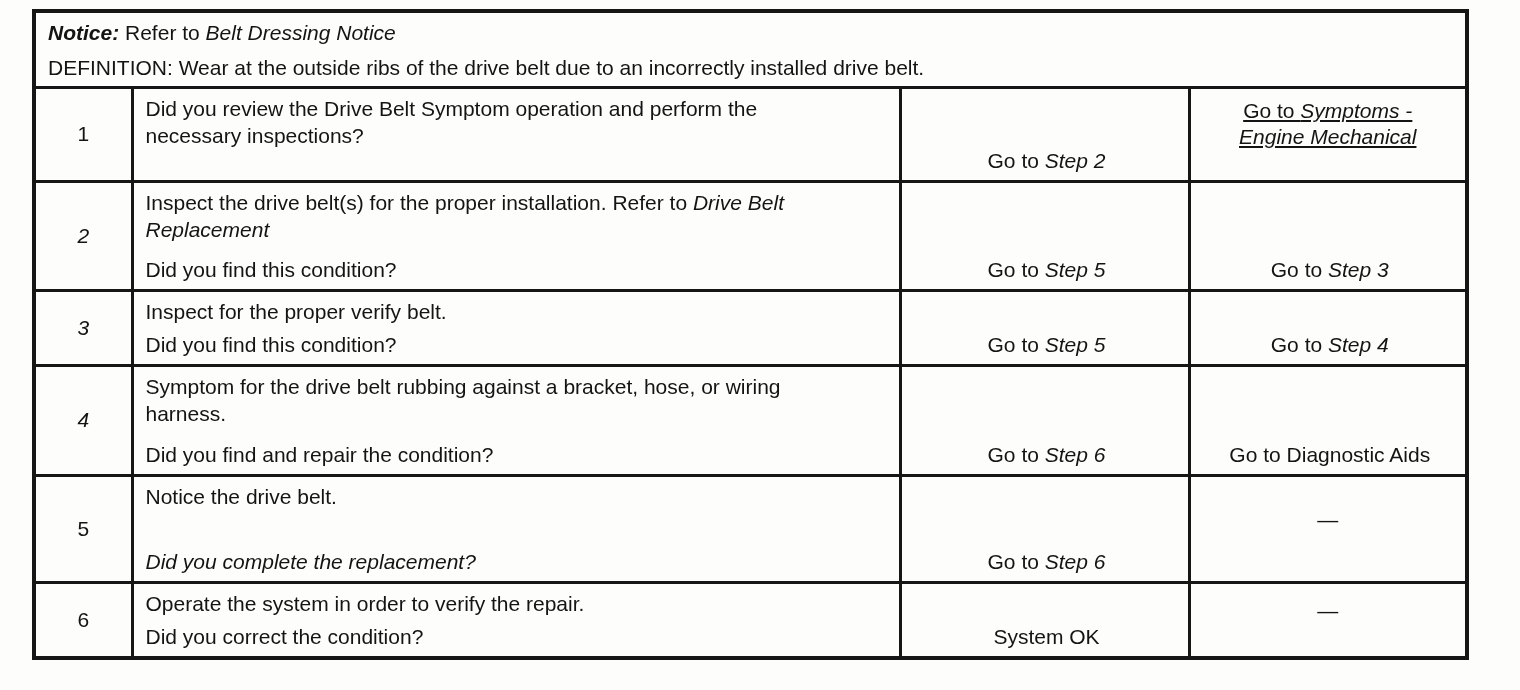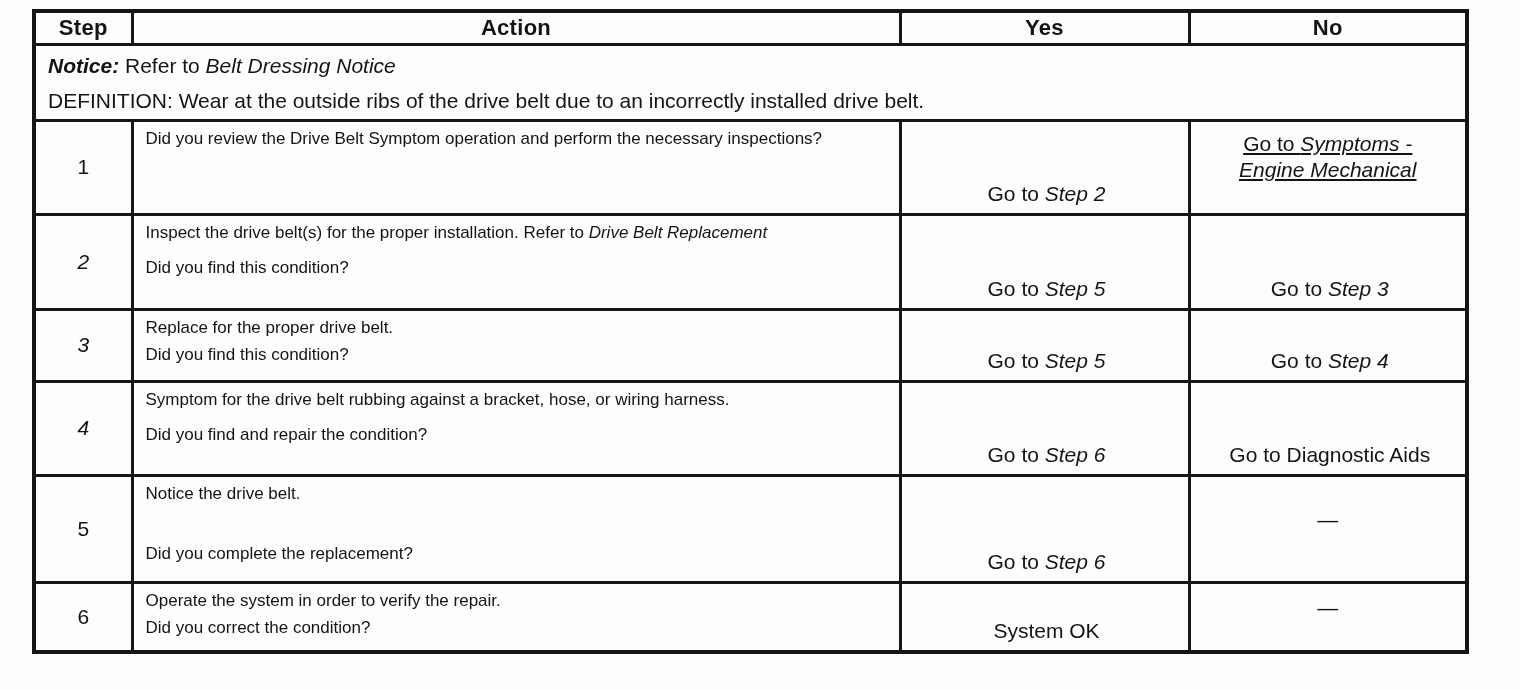--- a/index.html
+++ b/index.html
@@ -62,30 +62,30 @@
   .step-cell {
     text-align: center;
     vertical-align: middle;
     font-size: 21px;
   }
   .step-it { font-style: italic; }
 
   .action-cell {
     vertical-align: top;
     padding: 6px 12px 6px 12px;
-    font-size: 17px;
+    font-size: 21px;
   }
   .action-cell p {
     margin: 0;
     max-width: 690px;
     line-height: 1.3;
   }
   .gap-sm { margin-top: 5px !important; }
   .gap-md { margin-top: 13px !important; }
-  .gap-xl { margin-top: 38px !important; }
+  .gap-xl { margin-top: 38px !important; font-style: italic; }
 
   .ans-cell {
     text-align: center;
     font-size: 21px;
   }
   .v-bottom { vertical-align: bottom; padding: 4px 8px 7px 12px; }
   .v-top    { vertical-align: top;    padding: 9px 8px 4px 8px; text-decoration: underline; }
   .v-dash   { vertical-align: middle; padding: 0 8px; }
   .v-dash .dash { display: inline-block; transform: translateY(-9px); }
   .narrow { max-width: 200px; margin: 0 auto; line-height: 1.25; }
@@ -96,26 +96,20 @@
 <div class="page">
   <table class="diag">
     <colgroup>
       <col class="c-step">
         <col class="c-action">
         <col class="c-yes">
         <col class="c-no">
     </colgroup>
 
     <tbody>
-        <tr class="rh-head">
-      <th>Step</th>
-      <th>Action</th>
-      <th>Yes</th>
-      <th>No</th>
-    </tr>
 
     <tr class="rh-notice">
       <td class="notice-cell" colspan="4">
         <div class="notice-line1"><span class="bi">Notice:</span><span> Refer to </span><span class="it">Belt Dressing Notice</span></div>
         <div class="notice-line2">DEFINITION: Wear at the outside ribs of the drive belt due to an incorrectly installed drive belt.</div>
       </td>
     </tr>
 
     <tr class="rh-1">
       <td class="step-cell">1</td>
@@ -134,21 +128,21 @@
         <p><span>Inspect the drive belt(s) for the proper installation. Refer to </span><span class="it">Drive Belt Replacement</span></p>
         <p class="gap-md">Did you find this condition?</p>
       </td>
       <td class="ans-cell v-bottom"><span>Go to </span><span class="it">Step 5</span></td>
       <td class="ans-cell v-bottom"><span>Go to </span><span class="it">Step 3</span></td>
     </tr>
 
     <tr class="rh-3">
       <td class="step-cell step-it">3</td>
       <td class="action-cell">
-        <p>Replace for the proper drive belt.</p>
+        <p>Inspect for the proper verify belt.</p>
         <p class="gap-sm">Did you find this condition?</p>
       </td>
       <td class="ans-cell v-bottom"><span>Go to </span><span class="it">Step 5</span></td>
       <td class="ans-cell v-bottom"><span>Go to </span><span class="it">Step 4</span></td>
     </tr>
 
     <tr class="rh-4">
       <td class="step-cell step-it">4</td>
       <td class="action-cell">
         <p>Symptom for the drive belt rubbing against a bracket, hose, or wiring harness.</p>

